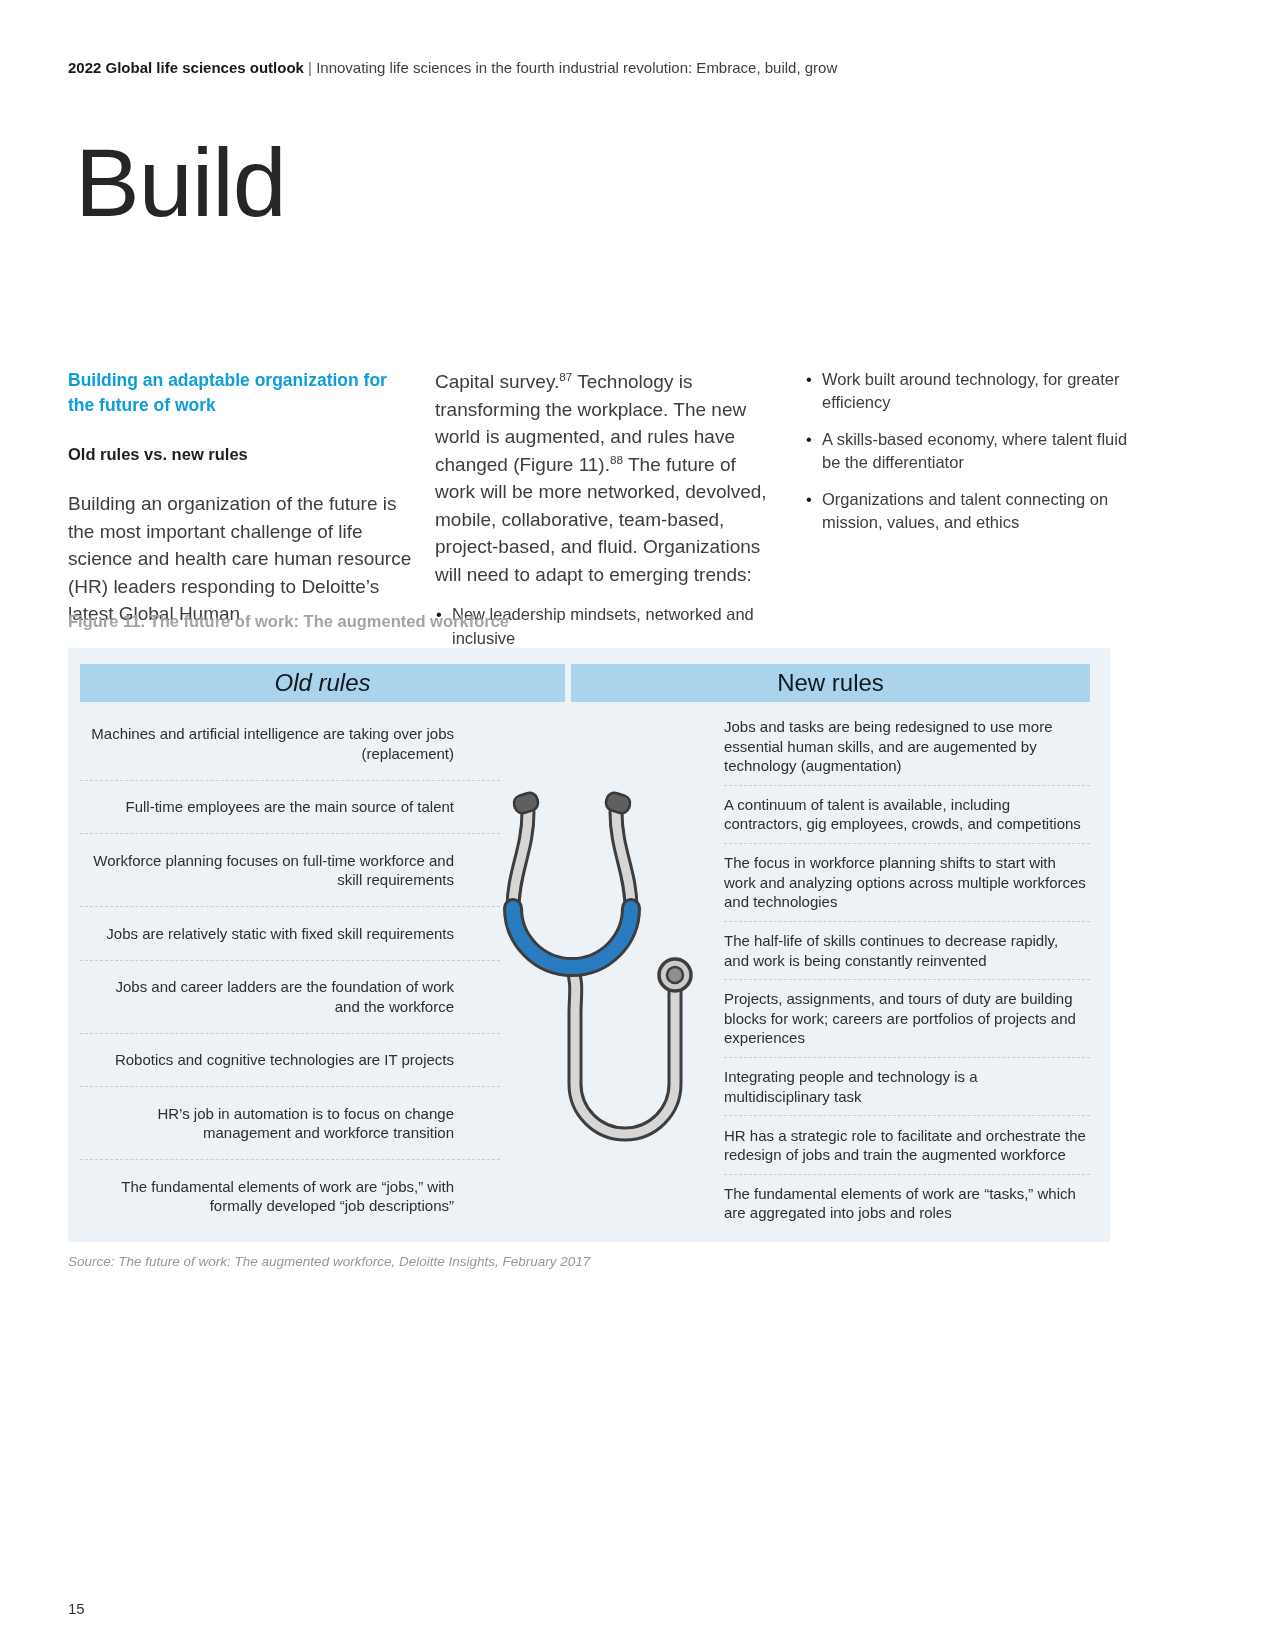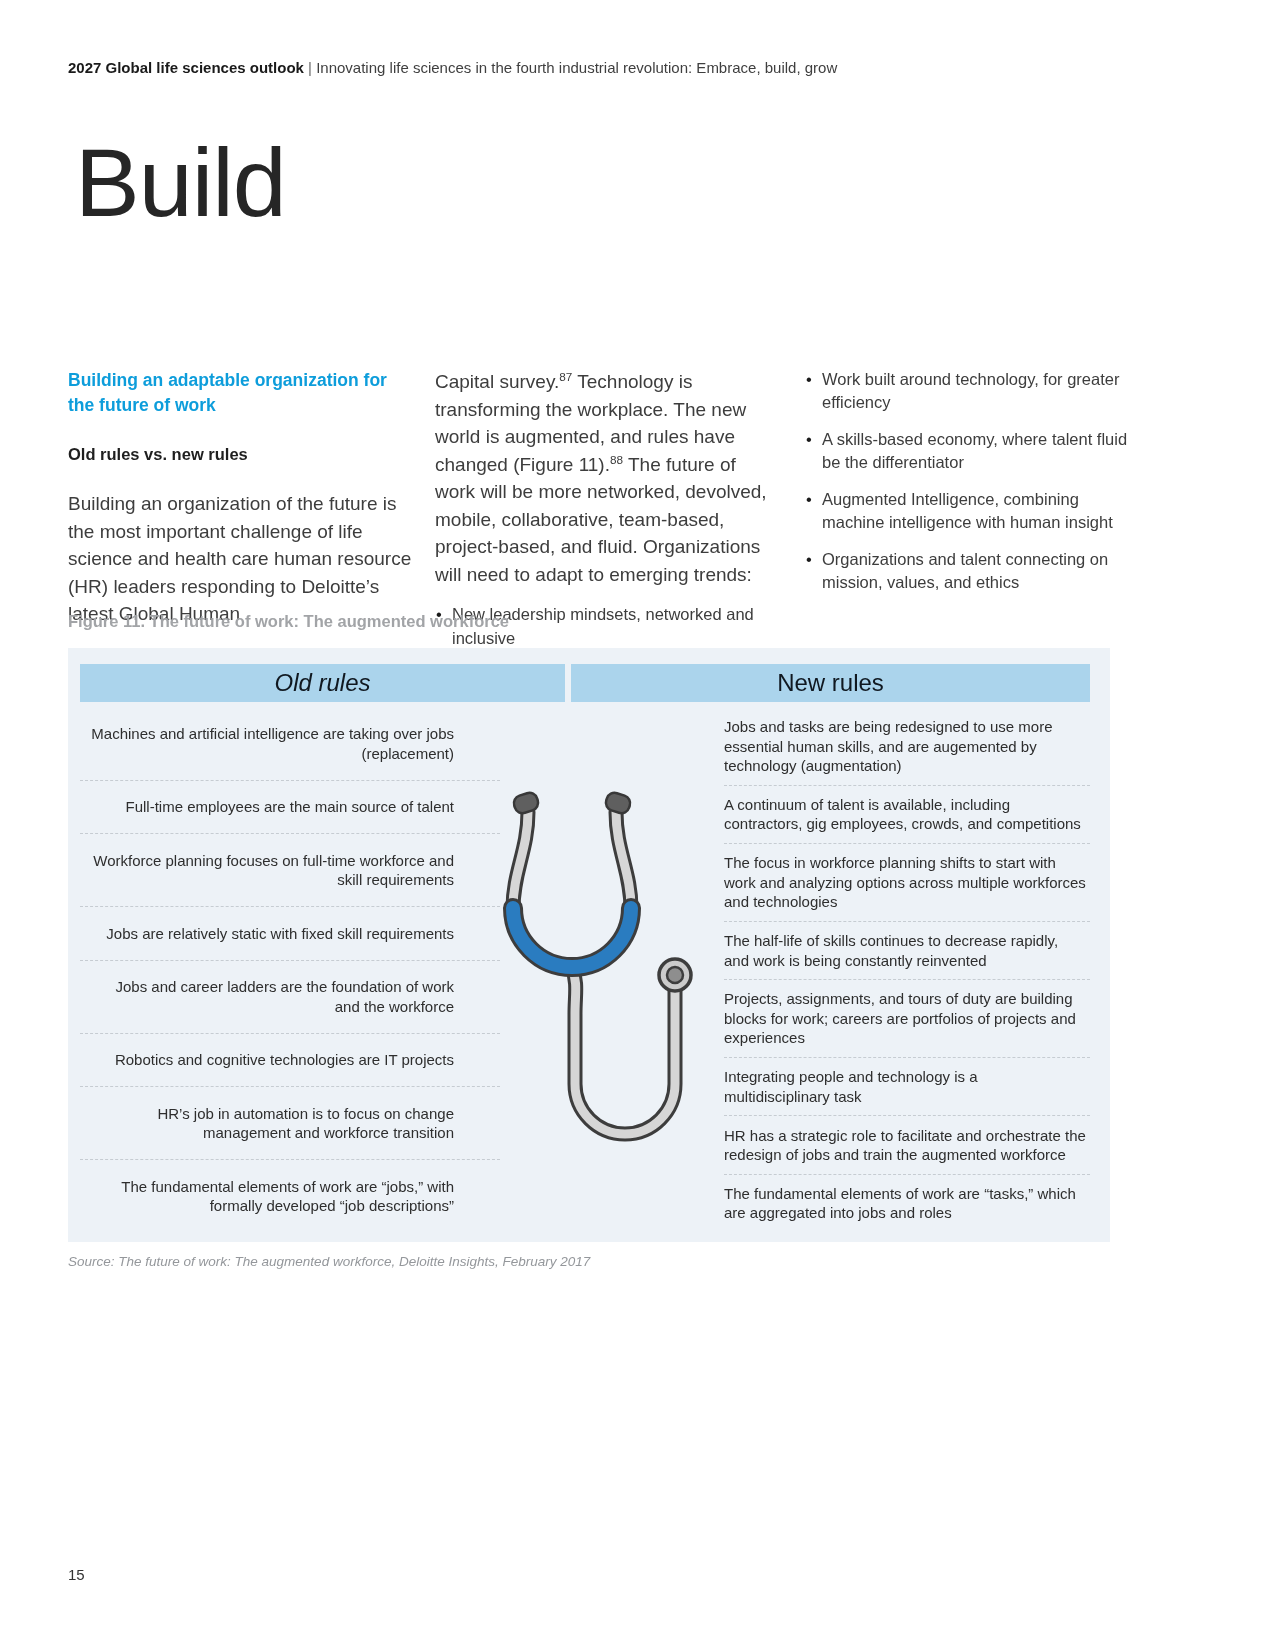--- a/index.html
+++ b/index.html
@@ -97,52 +97,51 @@
   
   .steth{
     position:absolute;left:424px;top:136px;width:225px;height:365px;
   }
   
   .source{
     position:absolute;top:1254px;left:68px;
     font-size:13.5px;font-style:italic;color:#94979b;
   }
   .page-num{
-    position:absolute;top:1566px;left:68px;
+    position:absolute;top:1600px;left:68px;
     font-size:15px;color:#333333;
   }
 </style>
 </head>
 <body>
 
 <div class="page">
 
   <div class="doc-header">
-    <span class="hdr-bold">2027 Global life sciences outlook</span><span class="hdr-sep"> | </span><span class="hdr-rest">Innovating life sciences in the fourth industrial revolution: Embrace, build, grow</span>
+    <span class="hdr-bold">2022 Global life sciences outlook</span><span class="hdr-sep"> | </span><span class="hdr-rest">Innovating life sciences in the fourth industrial revolution: Embrace, build, grow</span>
   </div>
 
   <h1 class="big-title">Build</h1>
 
   <div class="intro-cols">
     <div class="col col1">
       <h2 class="blue-heading">Building an adaptable organization for the future of work</h2>
       <h3 class="sub-heading">Old rules vs. new rules</h3>
       <p class="body">Building an organization of the future is the most important challenge of life science and health care human resource (HR) leaders responding to Deloitte’s latest Global Human</p>
     </div>
     <div class="col col2">
       <p class="body"><span>Capital survey.</span><sup>87</sup><span> Technology is transforming the workplace. The new world is augmented, and rules have changed (Figure 11).</span><sup>88</sup><span> The future of work will be more networked, devolved, mobile, collaborative, team-based, project-based, and fluid. Organizations will need to adapt to emerging trends:</span></p>
       <ul class="bullets">
         <li>New leadership mindsets, networked and inclusive</li>
       </ul>
     </div>
     <div class="col col3">
       <ul class="bullets">
         <li>Work built around technology, for greater efficiency</li>
         <li>A skills-based economy, where talent fluid be the differentiator</li>
-        <li>Augmented Intelligence, combining machine intelligence with human insight</li>
         <li>Organizations and talent connecting on mission, values, and ethics</li>
       </ul>
     </div>
   </div>
 
   <div class="fig-caption">Figure 11. The future of work: The augmented workforce</div>
 
   <div class="figure">
     <div class="fig-bars">
       <div class="bar bar-old">Old rules</div>

